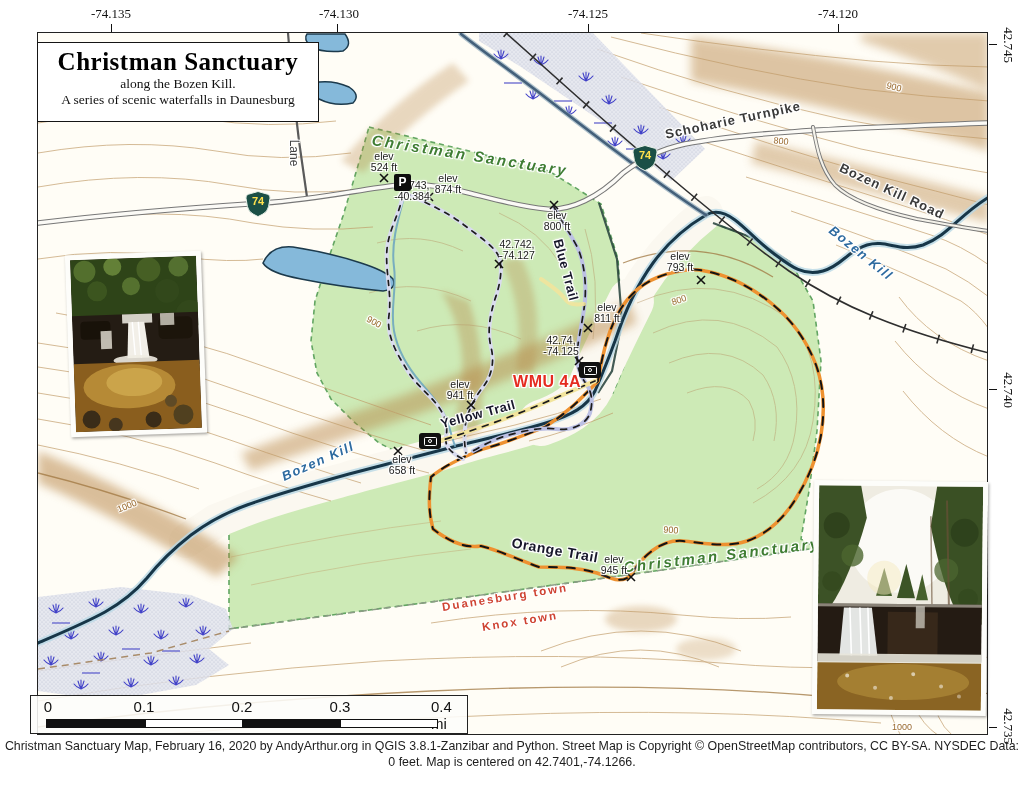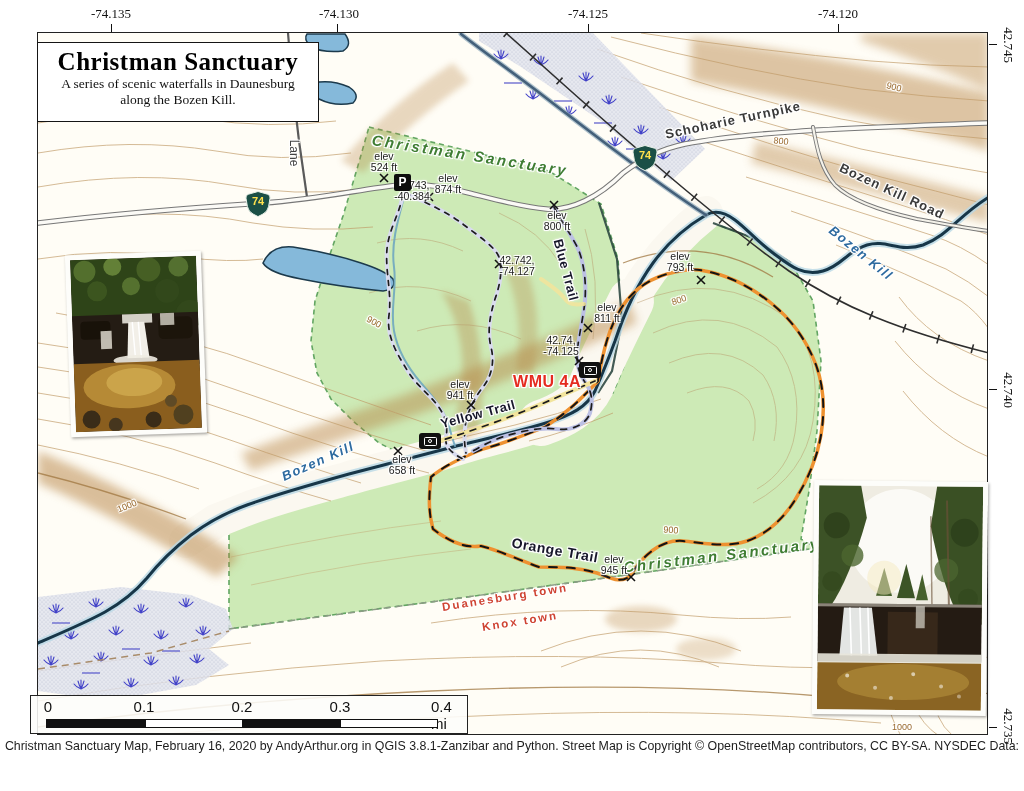--- a/index.html
+++ b/index.html
@@ -300,22 +300,22 @@
       <path transform="translate(578,360)" d="M-4,-4 L4,4 M-4,4 L4,-4"></path>
       <path transform="translate(470,404)" d="M-4,-4 L4,4 M-4,4 L4,-4"></path>
       <path transform="translate(397,450)" d="M-4,-4 L4,4 M-4,4 L4,-4"></path>
       <path transform="translate(630,576)" d="M-4,-4 L4,4 M-4,4 L4,-4"></path>
     </g>
   </svg>
   </div>
 
   <div class="title-box">
     <div class="t">Christman Sanctuary</div>
+    <div class="s">along the Bozen Kill.</div>
     <div class="s">A series of scenic waterfalls in Daunesburg</div>
-    <div class="s">along the Bozen Kill.</div>
   </div>
 
   <div class="lbl axis-lbl" style="left:111px;top:14px">-74.135</div>
   <div class="lbl axis-lb1 axis-lbl" style="left:339px;top:14px">-74.130</div>
   <div class="lbl axis-lbl" style="left:588px;top:14px">-74.125</div>
   <div class="lbl axis-lbl" style="left:838px;top:14px">-74.120</div>
   <div class="tickv" style="left:111px;top:24px"></div>
   <div class="tickv" style="left:337px;top:24px"></div>
   <div class="tickv" style="left:588px;top:24px"></div>
   <div class="tickv" style="left:838px;top:24px"></div>
@@ -350,21 +350,21 @@
 
   <div class="lbl ev-lbl halo" style="left:384px;top:161px"><span>elev</span><br><span>524 ft</span></div>
   <div class="lbl ev-lbl halo" style="left:448px;top:183px"><span>elev</span><br><span>874 ft</span></div>
   <div class="lbl ev-lbl halo" style="left:557px;top:220px"><span>elev</span><br><span>800 ft</span></div>
   <div class="lbl ev-lbl halo" style="left:680px;top:261px"><span>elev</span><br><span>793 ft</span></div>
   <div class="lbl ev-lbl halo" style="left:607px;top:312px"><span>elev</span><br><span>811 ft</span></div>
   <div class="lbl ev-lbl halo" style="left:460px;top:389px"><span>elev</span><br><span>941 ft</span></div>
   <div class="lbl ev-lbl halo" style="left:402px;top:464px"><span>elev</span><br><span>658 ft</span></div>
   <div class="lbl ev-lbl halo" style="left:614px;top:564px"><span>elev</span><br><span>945 ft</span></div>
   <div class="lbl ev-lbl halo" style="left:412px;top:190px"><span>42.743,</span><br><span>-40.384</span></div>
-  <div class="lbl ev-lbl halo" style="left:517px;top:265px"><span>42.742,</span><br><span>-74.127</span></div>
+  <div class="lbl ev-lbl halo" style="left:517px;top:249px"><span>42.742,</span><br><span>-74.127</span></div>
   <div class="lbl ev-lbl halo" style="left:561px;top:345px"><span>42.74,</span><br><span>-74.125</span></div>
 
   <div class="p-icon" style="left:394px;top:174px"><span>P</span></div>
   <div class="cam-icon" style="left:579px;top:362px">
       <div class="cam-body">
         <div class="cam-lens"></div>
       </div>
     </div>
   <div class="cam-icon" style="left:419px;top:433px">
       <div class="cam-body">
@@ -460,15 +460,16 @@
     <div class="scalebar">
       <div class="sb-b"></div>
       <div class="sb-w"></div>
       <div class="sb-b"></div>
       <div class="sb-w"></div>
     </div>
   </div>
 
   <div class="footer">
     <div>Christman Sanctuary Map, February 16, 2020 by AndyArthur.org in QGIS 3.8.1-Zanzibar and Python. Street Map is Copyright © OpenStreetMap contributors, CC BY-SA. NYSDEC Data:</div>
+    <div>0 feet. Map is centered on 42.7401,-74.1266.</div>
   </div>
 
 </div>
 
 </body></html>

